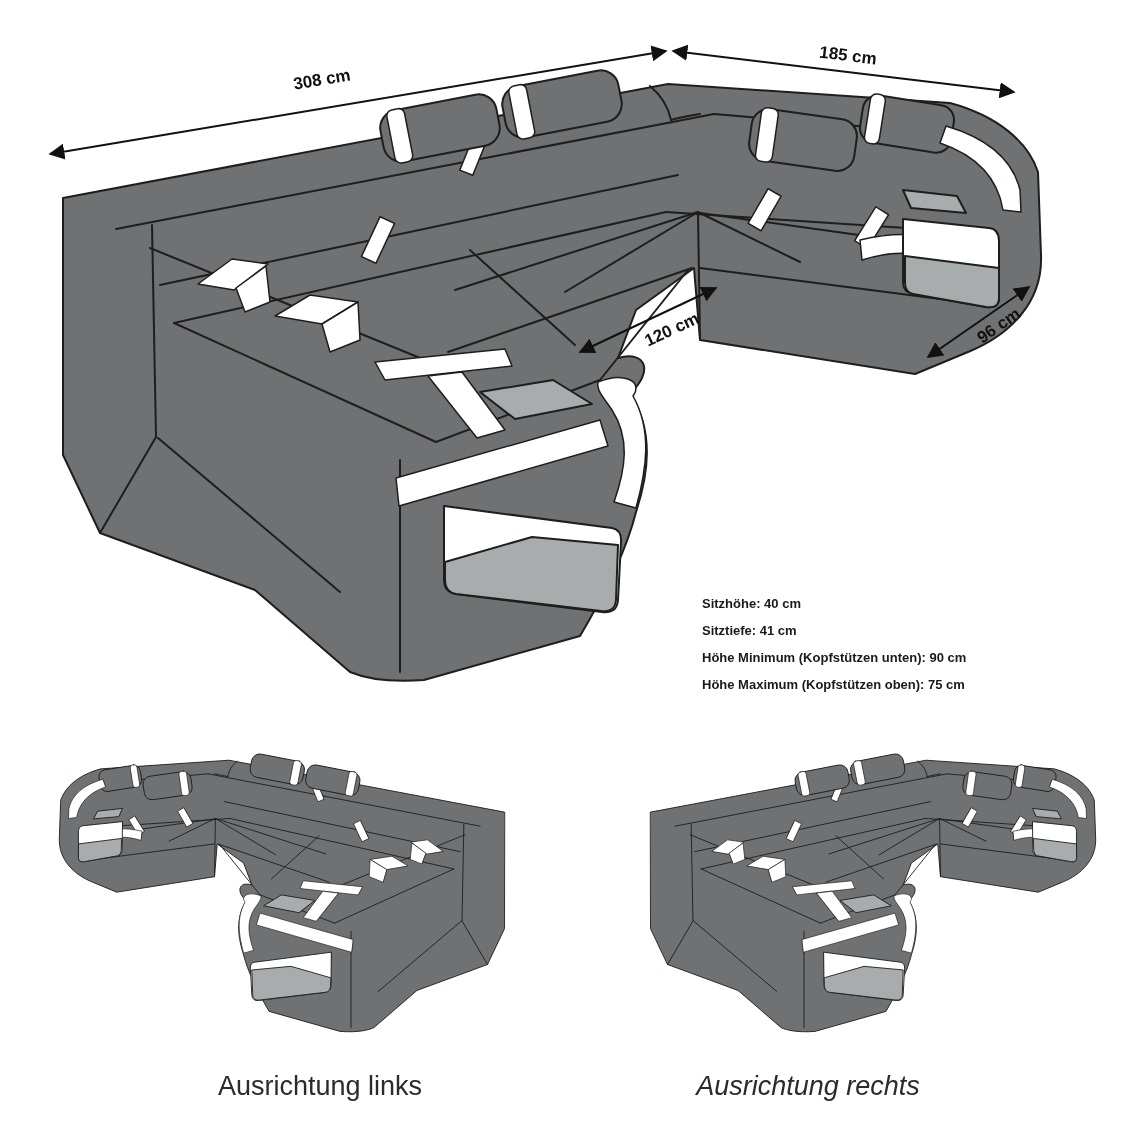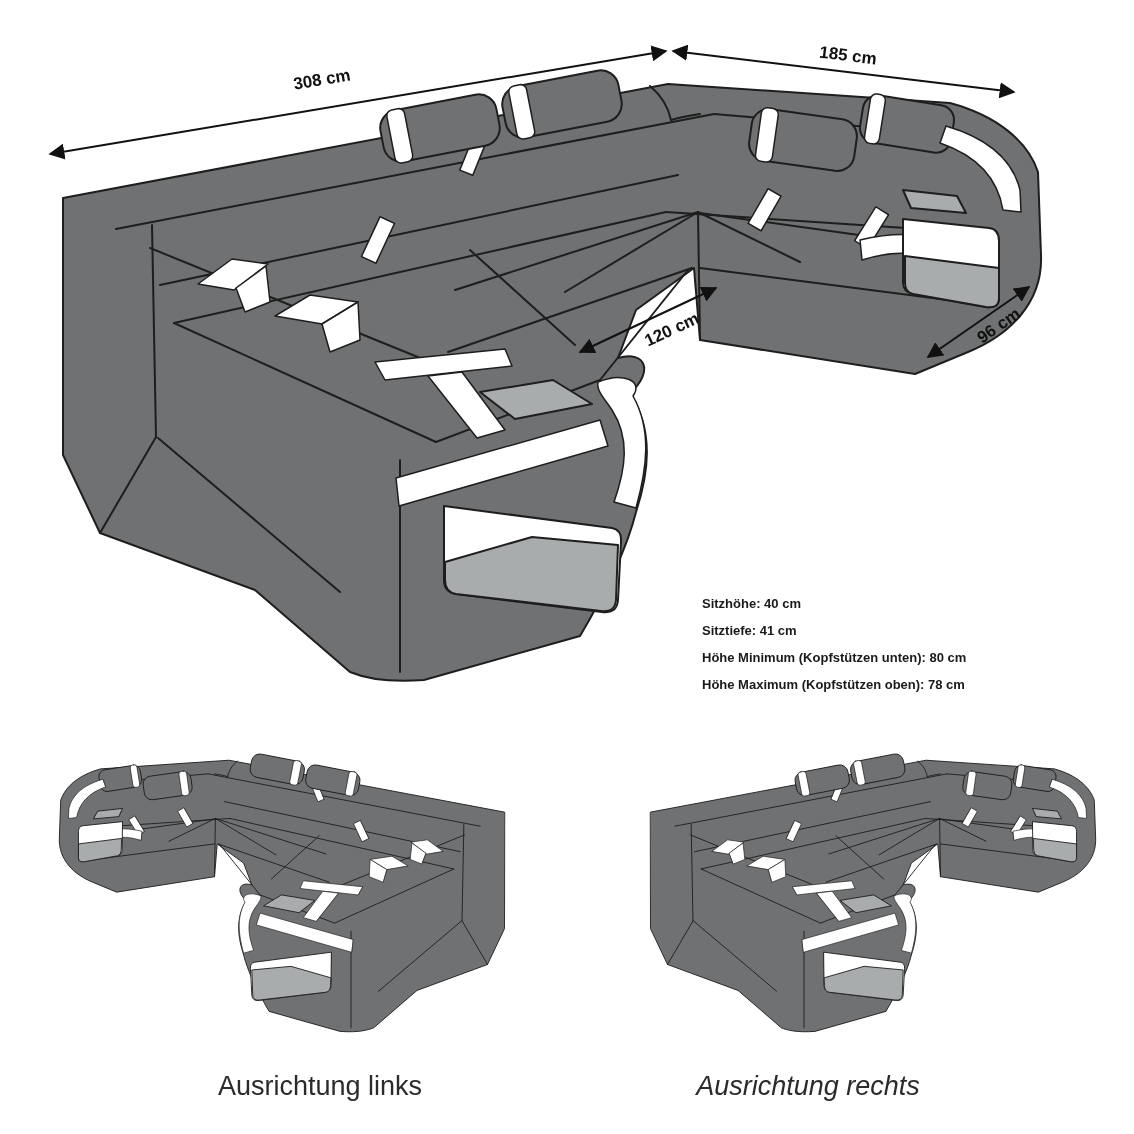--- a/index.html
+++ b/index.html
@@ -135,20 +135,20 @@
   </svg>
 
   <div class="dim-label" id="dim308">308 cm</div>
   <div class="dim-label" id="dim185">185 cm</div>
   <div class="dim-label" id="dim120">120 cm</div>
   <div class="dim-label" id="dim96">96 cm</div>
 
   <div class="specs">
     <div>Sitzhöhe: 40 cm</div>
     <div>Sitztiefe: 41 cm</div>
-    <div>Höhe Minimum (Kopfstützen unten): 80 cm</div>
-    <div>Höhe Maximum (Kopfstützen oben): 78 cm</div>
+    <div>Höhe Minimum (Kopfstützen unten): 90 cm</div>
+    <div>Höhe Maximum (Kopfstützen oben): 75 cm</div>
   </div>
 
   <div class="variant-label" id="labelLinks">Ausrichtung links</div>
   <div class="variant-label" id="labelRechts">Ausrichtung rechts</div>
 
 </div>
 
 </body></html>

